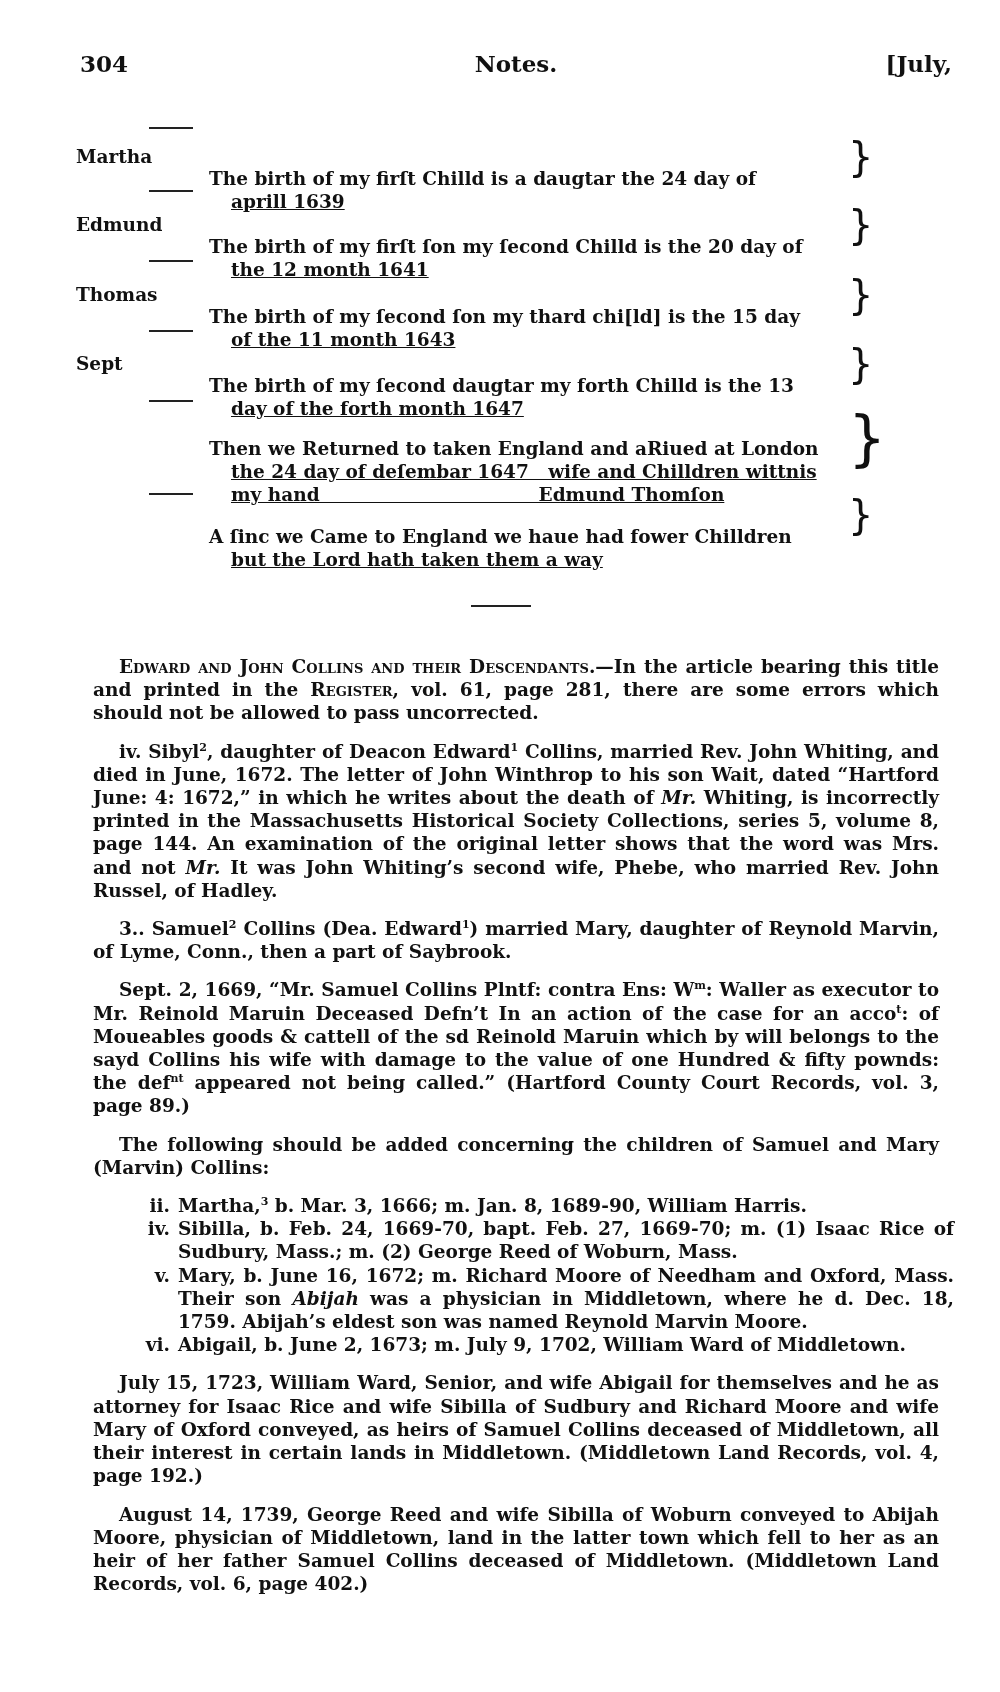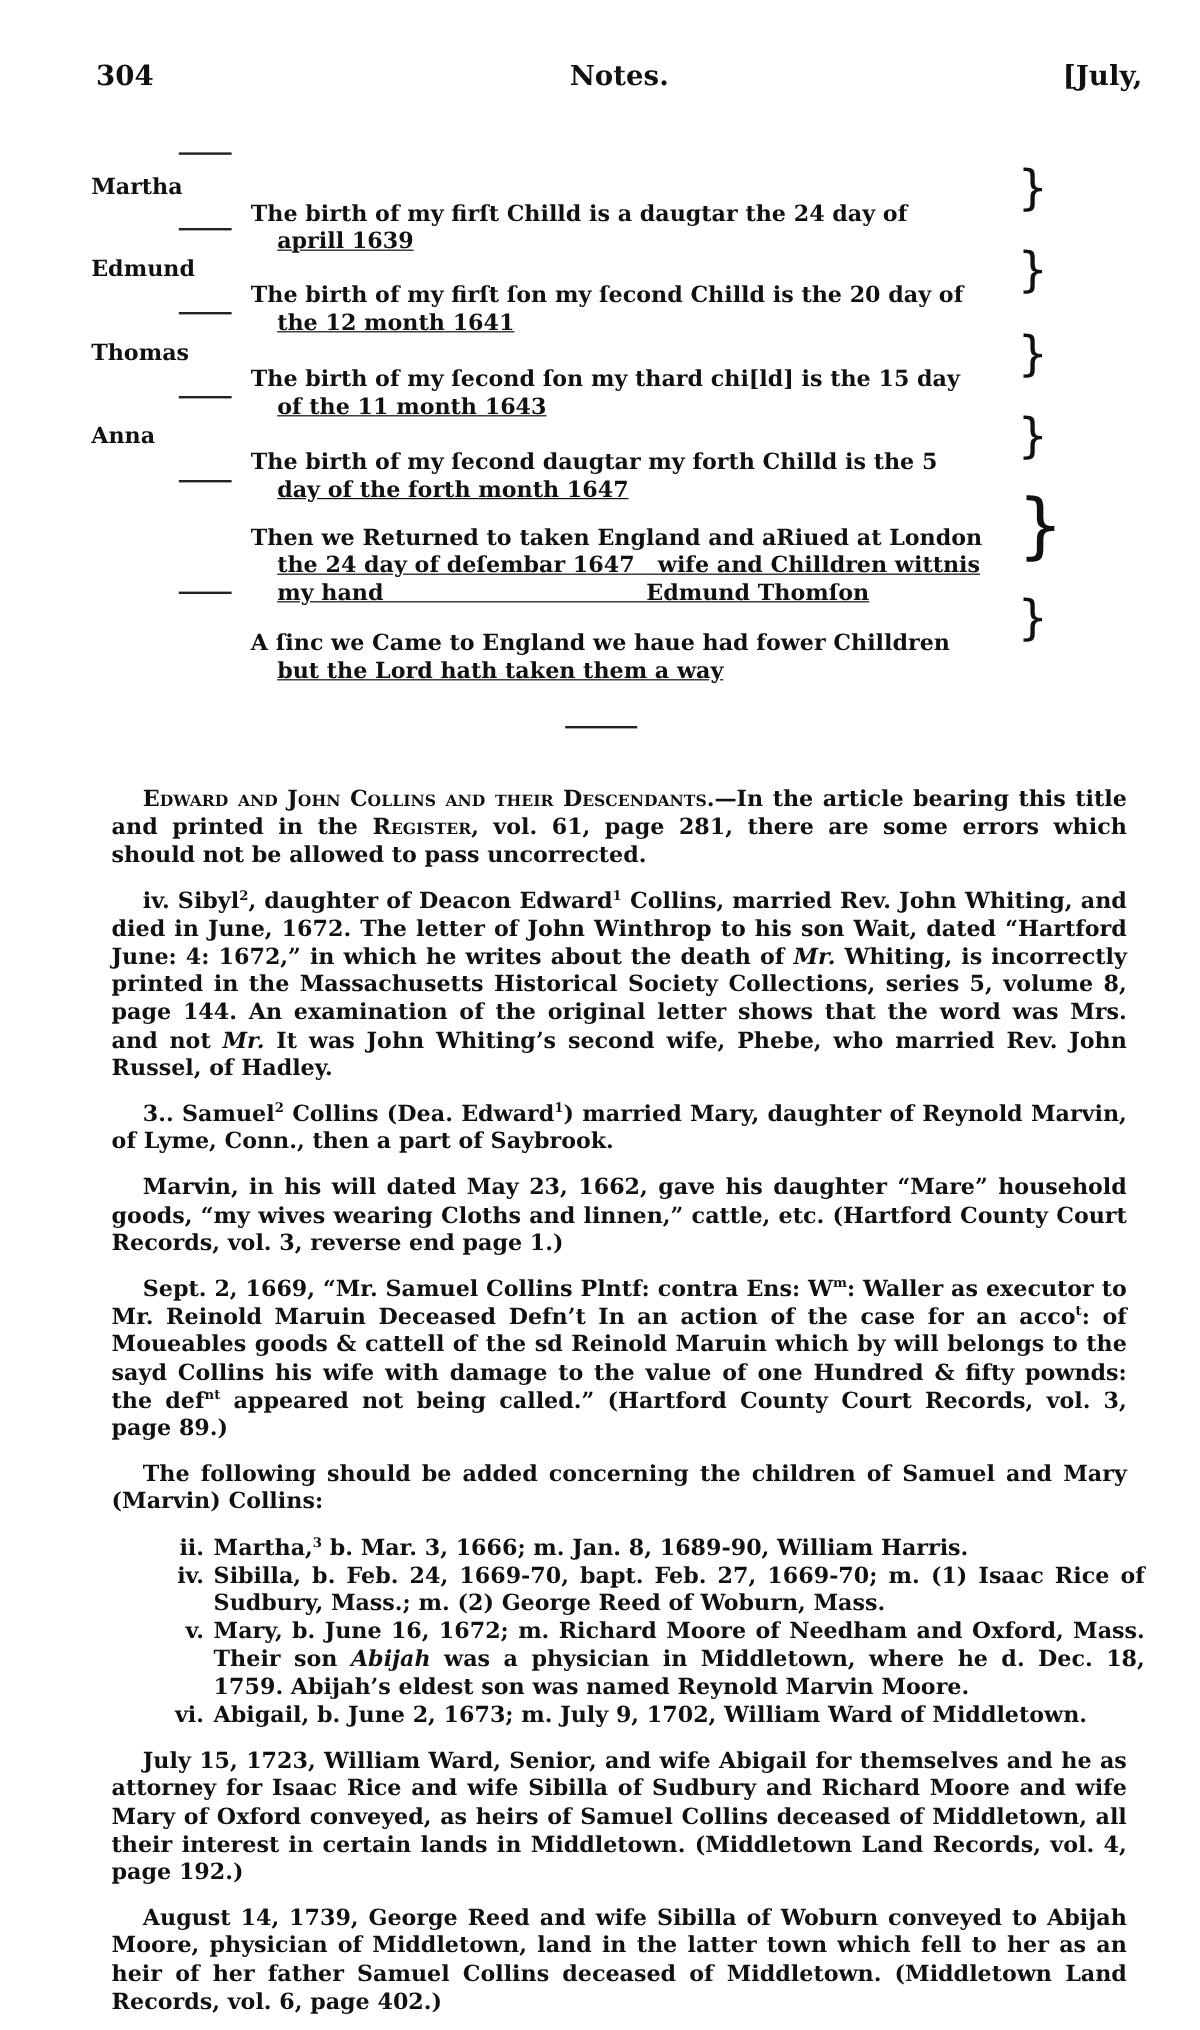--- a/index.html
+++ b/index.html
@@ -81,23 +81,23 @@
       <div class="text">
         <div>The birth of my ſecond ſon my thard chi[ld] is the 15 day</div>
         <div class="cont">of the 11 month 1643</div>
       </div>
       <span class="brace" style="top:0; font-size:40px; line-height:44px">}</span>
     </div>
 
     <div class="rule" style="top:200px"></div>
 
     <div class="entry" style="top:212px">
-      <span class="name">Anna</span>
+      <span class="name">Sept</span>
       <div class="text">
-        <div>The birth of my ſecond daugtar my forth Chilld is the 5</div>
+        <div>The birth of my ſecond daugtar my forth Chilld is the 13</div>
         <div class="cont">day of the forth month 1647</div>
       </div>
       <span class="brace" style="top:0; font-size:40px; line-height:44px">}</span>
     </div>
 
     <div class="rule" style="top:270px"></div>
 
     <div class="entry" style="top:275px">
       <div class="text">
         <div>Then we Returned to taken England and aRiued at London</div>
@@ -120,21 +120,20 @@
 
   <div class="center-rule"></div>
 
   <div class="article">
     <p class="ind"><span class="sc">Edward and John Collins and their Descendants.</span><span>—In the article bearing this title and printed in the </span><span class="sc">Register</span><span>, vol. 61, page 281, there are some errors which should not be allowed to pass uncorrected.</span></p>
 
     <p class="ind gap"><span>iv. Sibyl</span><sup>2</sup><span>, daughter of Deacon Edward</span><sup>1</sup><span> Collins, married Rev. John Whiting, and died in June, 1672. The letter of John Winthrop to his son Wait, dated “Hartford June: 4: 1672,” in which he writes about the death of </span><span class="it">Mr.</span><span> Whiting, is incorrectly printed in the Massachusetts Historical Society Collections, series 5, volume 8, page 144. An examination of the original letter shows that the word was Mrs. and not </span><span class="it">Mr.</span><span> It was John Whiting’s second wife, Phebe, who married Rev. John Russel, of Hadley.</span></p>
 
     <p class="ind gap"><span>3.. Samuel</span><sup>2</sup><span> Collins (Dea. Edward</span><sup>1</sup><span>) married Mary, daughter of Reynold Marvin, of Lyme, Conn., then a part of Saybrook.</span></p>
 
-    <p class="ind">Marvin, in his will dated May 23, 1662, gave his daughter “Mare” household goods, “my wives wearing Cloths and linnen,” cattle, etc. (Hartford County Court Records, vol. 3, reverse end page 1.)</p>
 
     <p class="ind"><span>Sept. 2, 1669, “Mr. Samuel Collins Plntf: contra Ens: W</span><sup>m</sup><span>: Waller as executor to Mr. Reinold Maruin Deceased Defn’t In an action of the case for an acco</span><sup>t</sup><span>: of Moueables goods &amp; cattell of the sd Reinold Maruin which by will belongs to the sayd Collins his wife with damage to the value of one Hundred &amp; fifty pownds: the def</span><sup>nt</sup><span> appeared not being called.” (Hartford County Court Records, vol. 3, page 89.)</span></p>
 
 
     <p class="ind">The following should be added concerning the children of Samuel and Mary (Marvin) Collins:</p>
 
     <div class="list">
       <div class="li">
         <span class="num">ii.</span>
         <span class="body"><span>Martha,</span><sup>3</sup><span> b. Mar. 3, 1666; m. Jan. 8, 1689-90, William Harris.</span></span>

